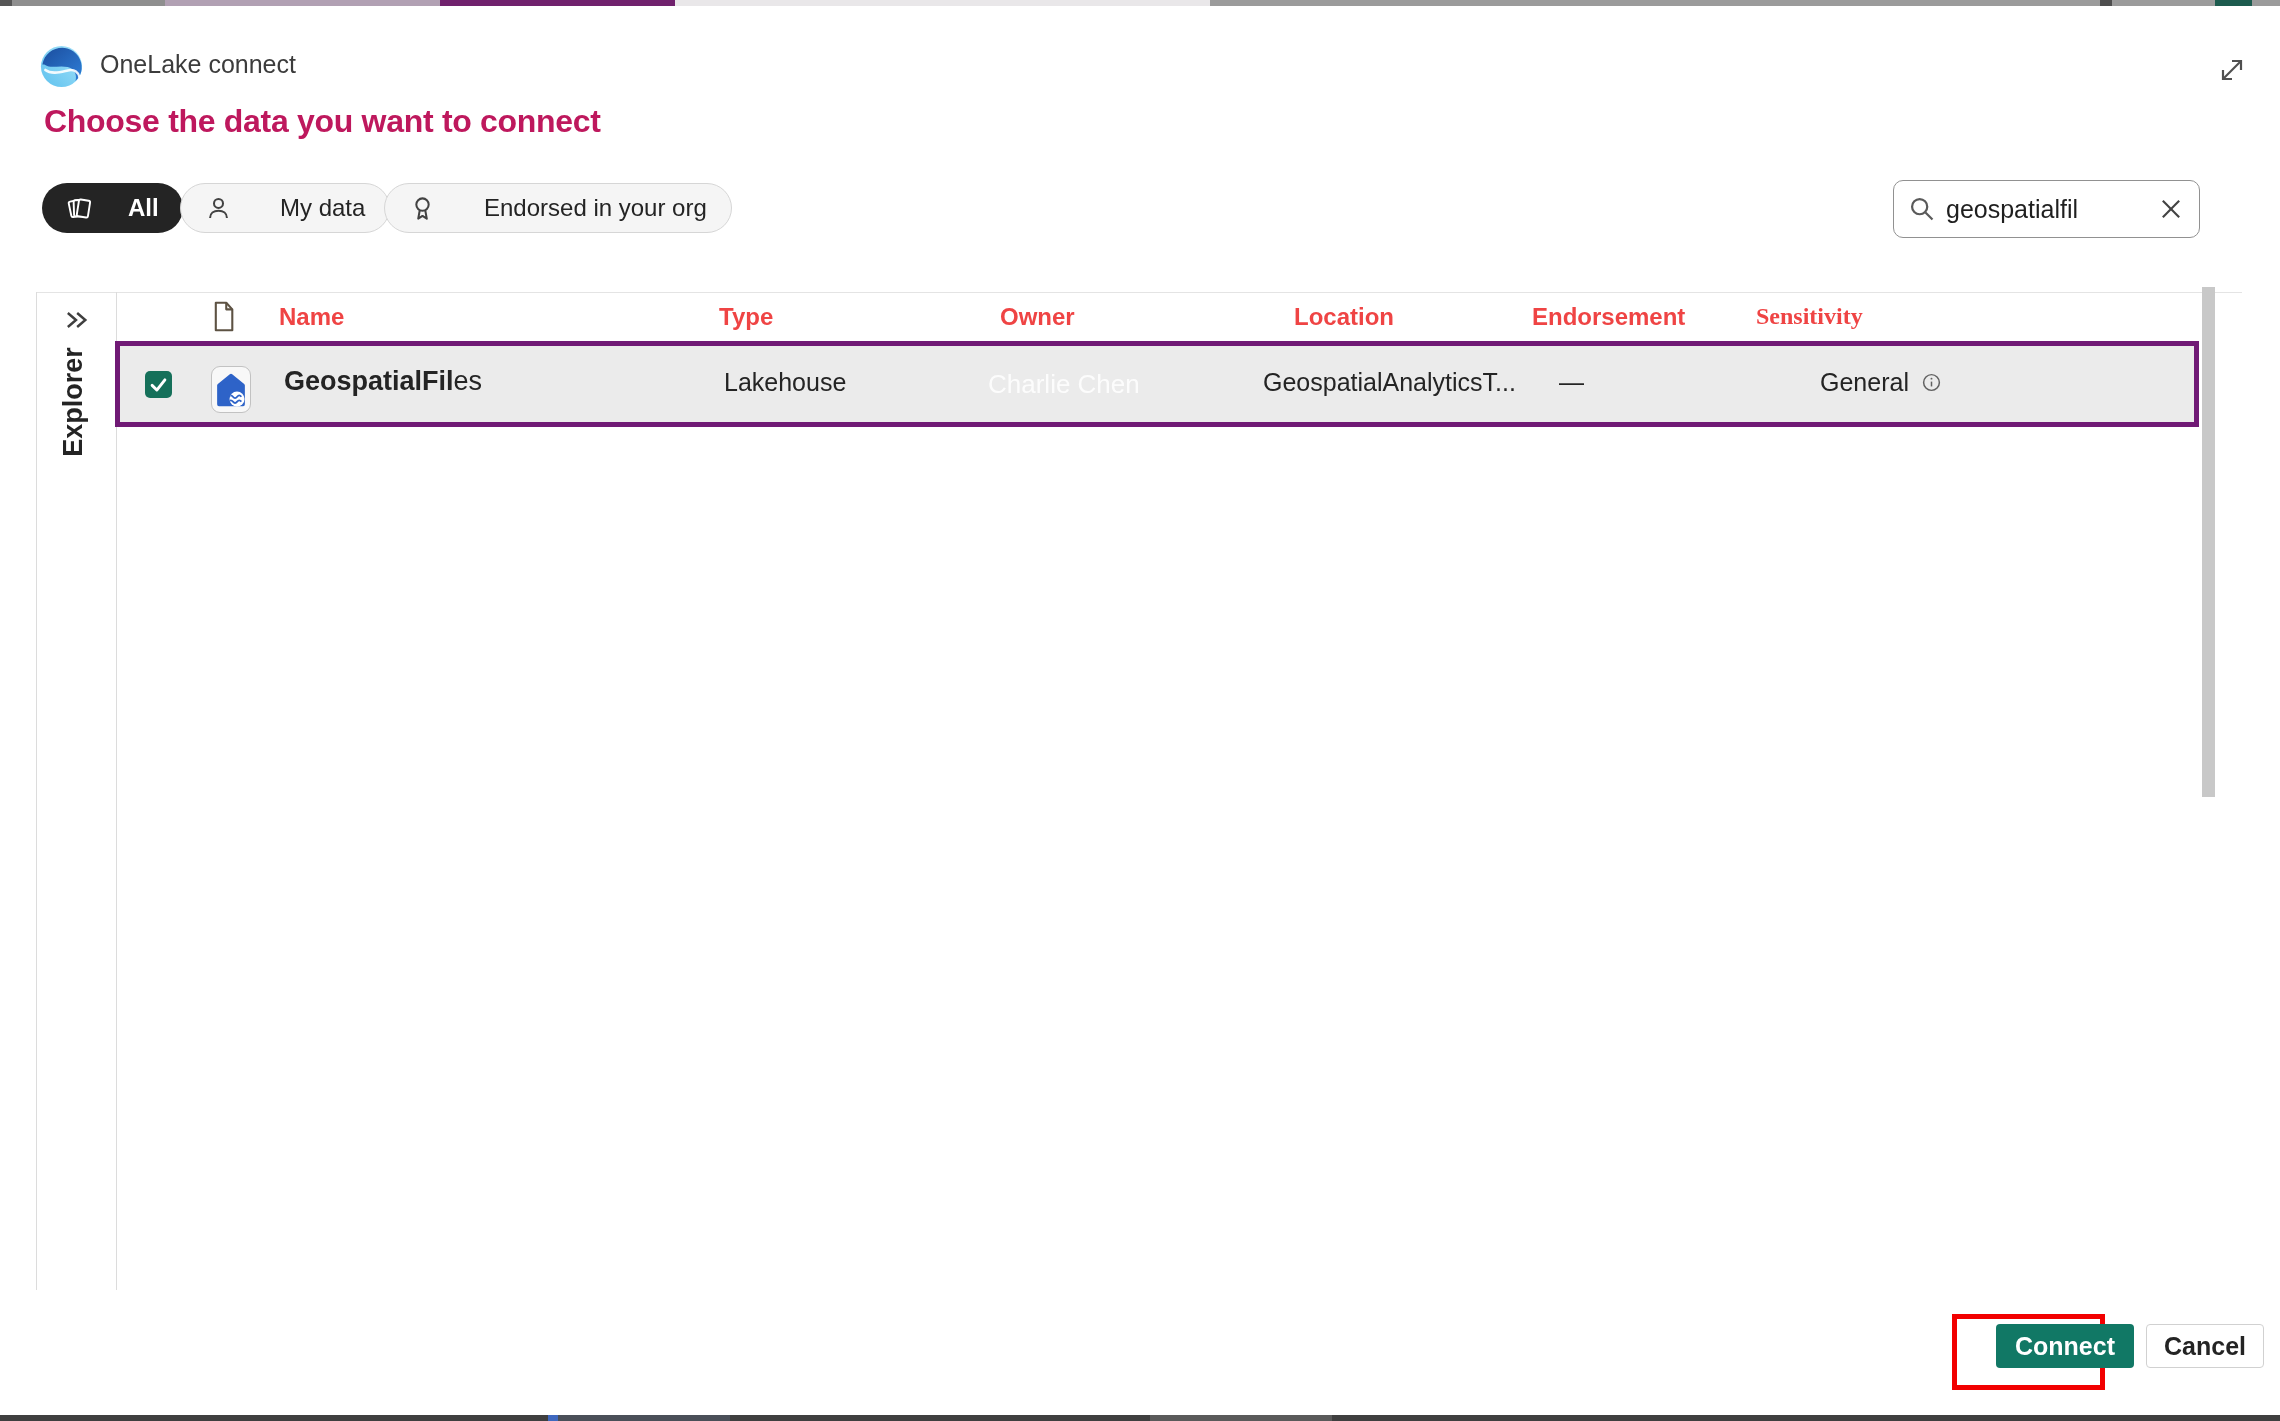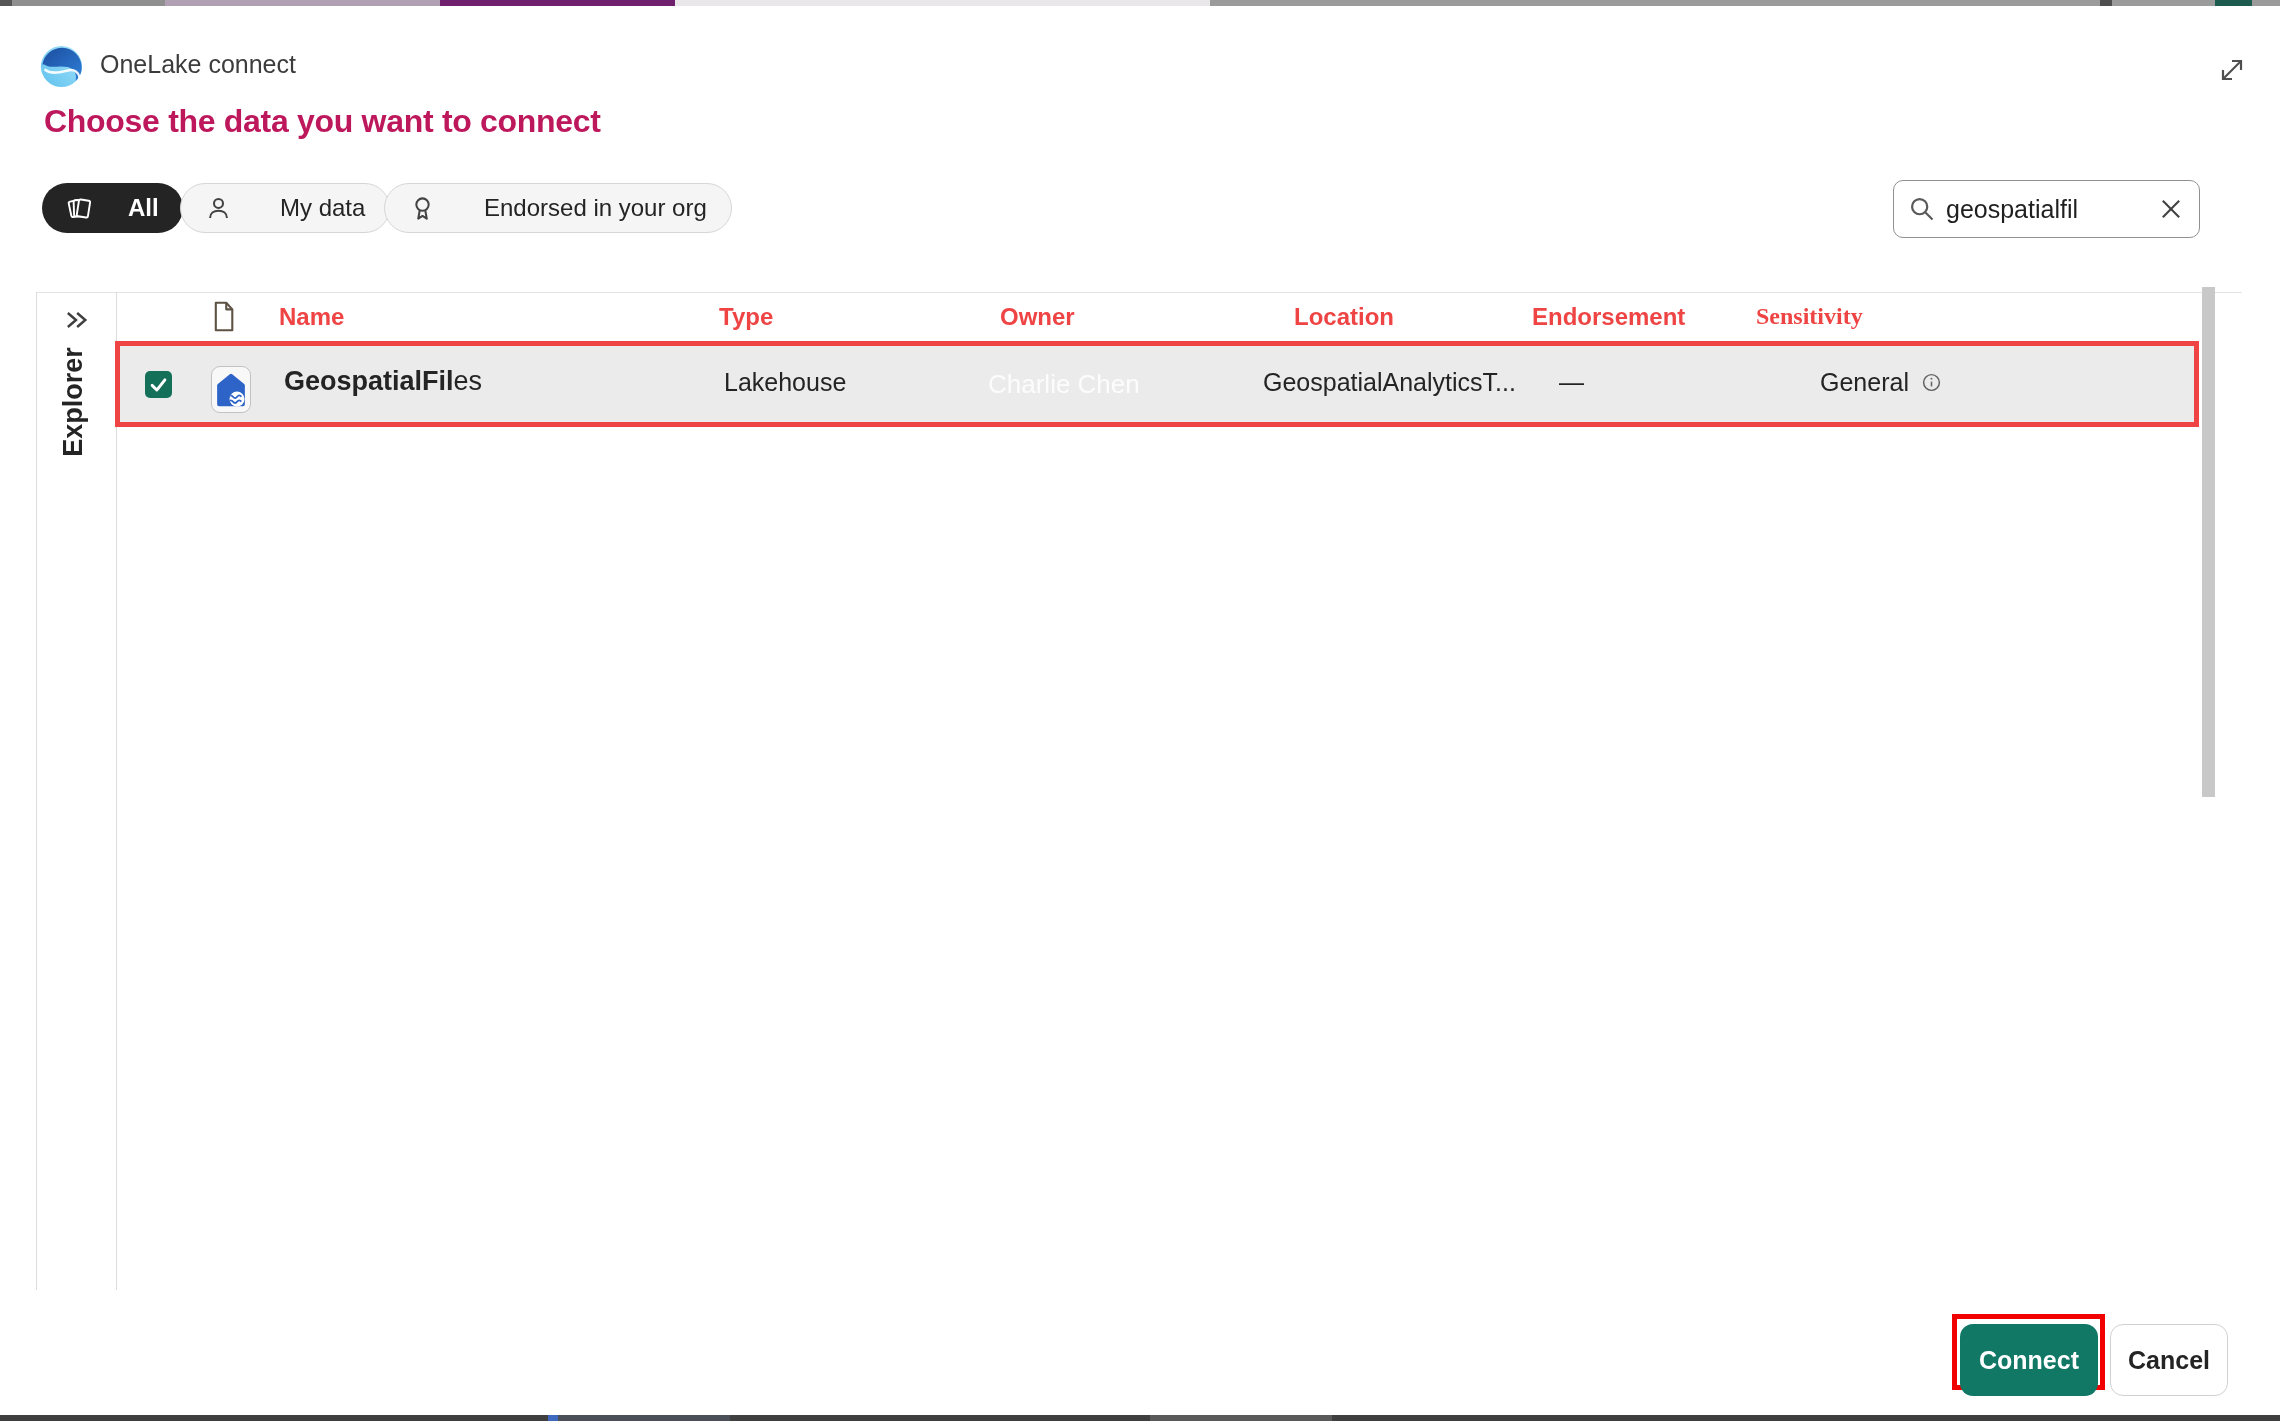--- a/index.html
+++ b/index.html
@@ -29,33 +29,33 @@
   
   .container-topline { left:36px; top:292px; width:2206px; height:1px; background:#e4e4e4; }
   .rail-left  { left:36px;  top:292px; width:1px; height:998px; background:#dcdcdc; }
   .rail-right { left:116px; top:292px; width:1px; height:998px; background:#dcdcdc; }
   .explorer-chevron { left:62px; top:306px; width:28px; height:28px; }
   .explorer-label { left:-6px; top:386px; width:160px; height:32px; transform:rotate(-90deg); font-size:27px; font-weight:600; color:#242424; text-align:center; }
 
   .col-head { position:absolute; top:303px; font-size:24px; font-weight:600; color:#ef4444; }
 
   
-  .row-box { left:115px; top:341px; width:2084px; height:86px; background:#ebebeb; border:5px solid #ef4444;text-align:center; }
+  .row-box { left:115px; top:341px; width:2084px; height:86px; background:#ebebeb; border:5px solid #701a75;text-align:center; }
   .checkbox { left:25px; top:25px; width:27px; height:27px; background:#15705a; border-radius:5px; display:flex; align-items:center; justify-content:center; }
   .lh-iconbox { left:91px; top:20px; width:40px; height:47px; background:#f8f8f8; border:1.5px solid #c2c2c2; border-radius:9px; display:flex; align-items:center; justify-content:center; }
   .cell { position:absolute; top:22px; font-size:25px; color:#242424; white-space:nowrap; }
   .cell-name { font-size:27px; top:20px; }
   .owner-faded { color:rgba(255,255,255,0.85); font-size:26px; }
   .sens-wrap { display:flex; align-items:center; gap:12px; }
 
   .scrollbar-thumb { left:2202px; top:287px; width:13px; height:510px; background:#c8c8c8; }
 
   
   .connect-annotation { left:1952px; top:1314px; width:153px; height:76px; border:5px solid #f20000; background:transparent; }
-  .btn { position:absolute; top:1324px; height:72px; border-radius:13px; font-size:25px; font-weight:600; display:flex; align-items:center; justify-content:center; cursor:pointer; font-family:"Liberation Sans",sans-serif; }
+  .btn { position:absolute; top:1324px; height:44px; border-radius:4px; font-size:25px; font-weight:600; display:flex; align-items:center; justify-content:center; cursor:pointer; font-family:"Liberation Sans",sans-serif;margin-left:36px; }
   .btn-connect { left:1960px; width:138px; background:#117865; color:#fff; border:none; }
   .btn-cancel { left:2110px; width:118px; background:#fff; color:#242424; border:1.5px solid #d1d1d1; }
 
   svg { display:block; }
 </style>
 </head>
 <body>
 
 <div id="top-strip">
     <div style="width: 12px; background: rgb(86, 86, 86);"></div>

